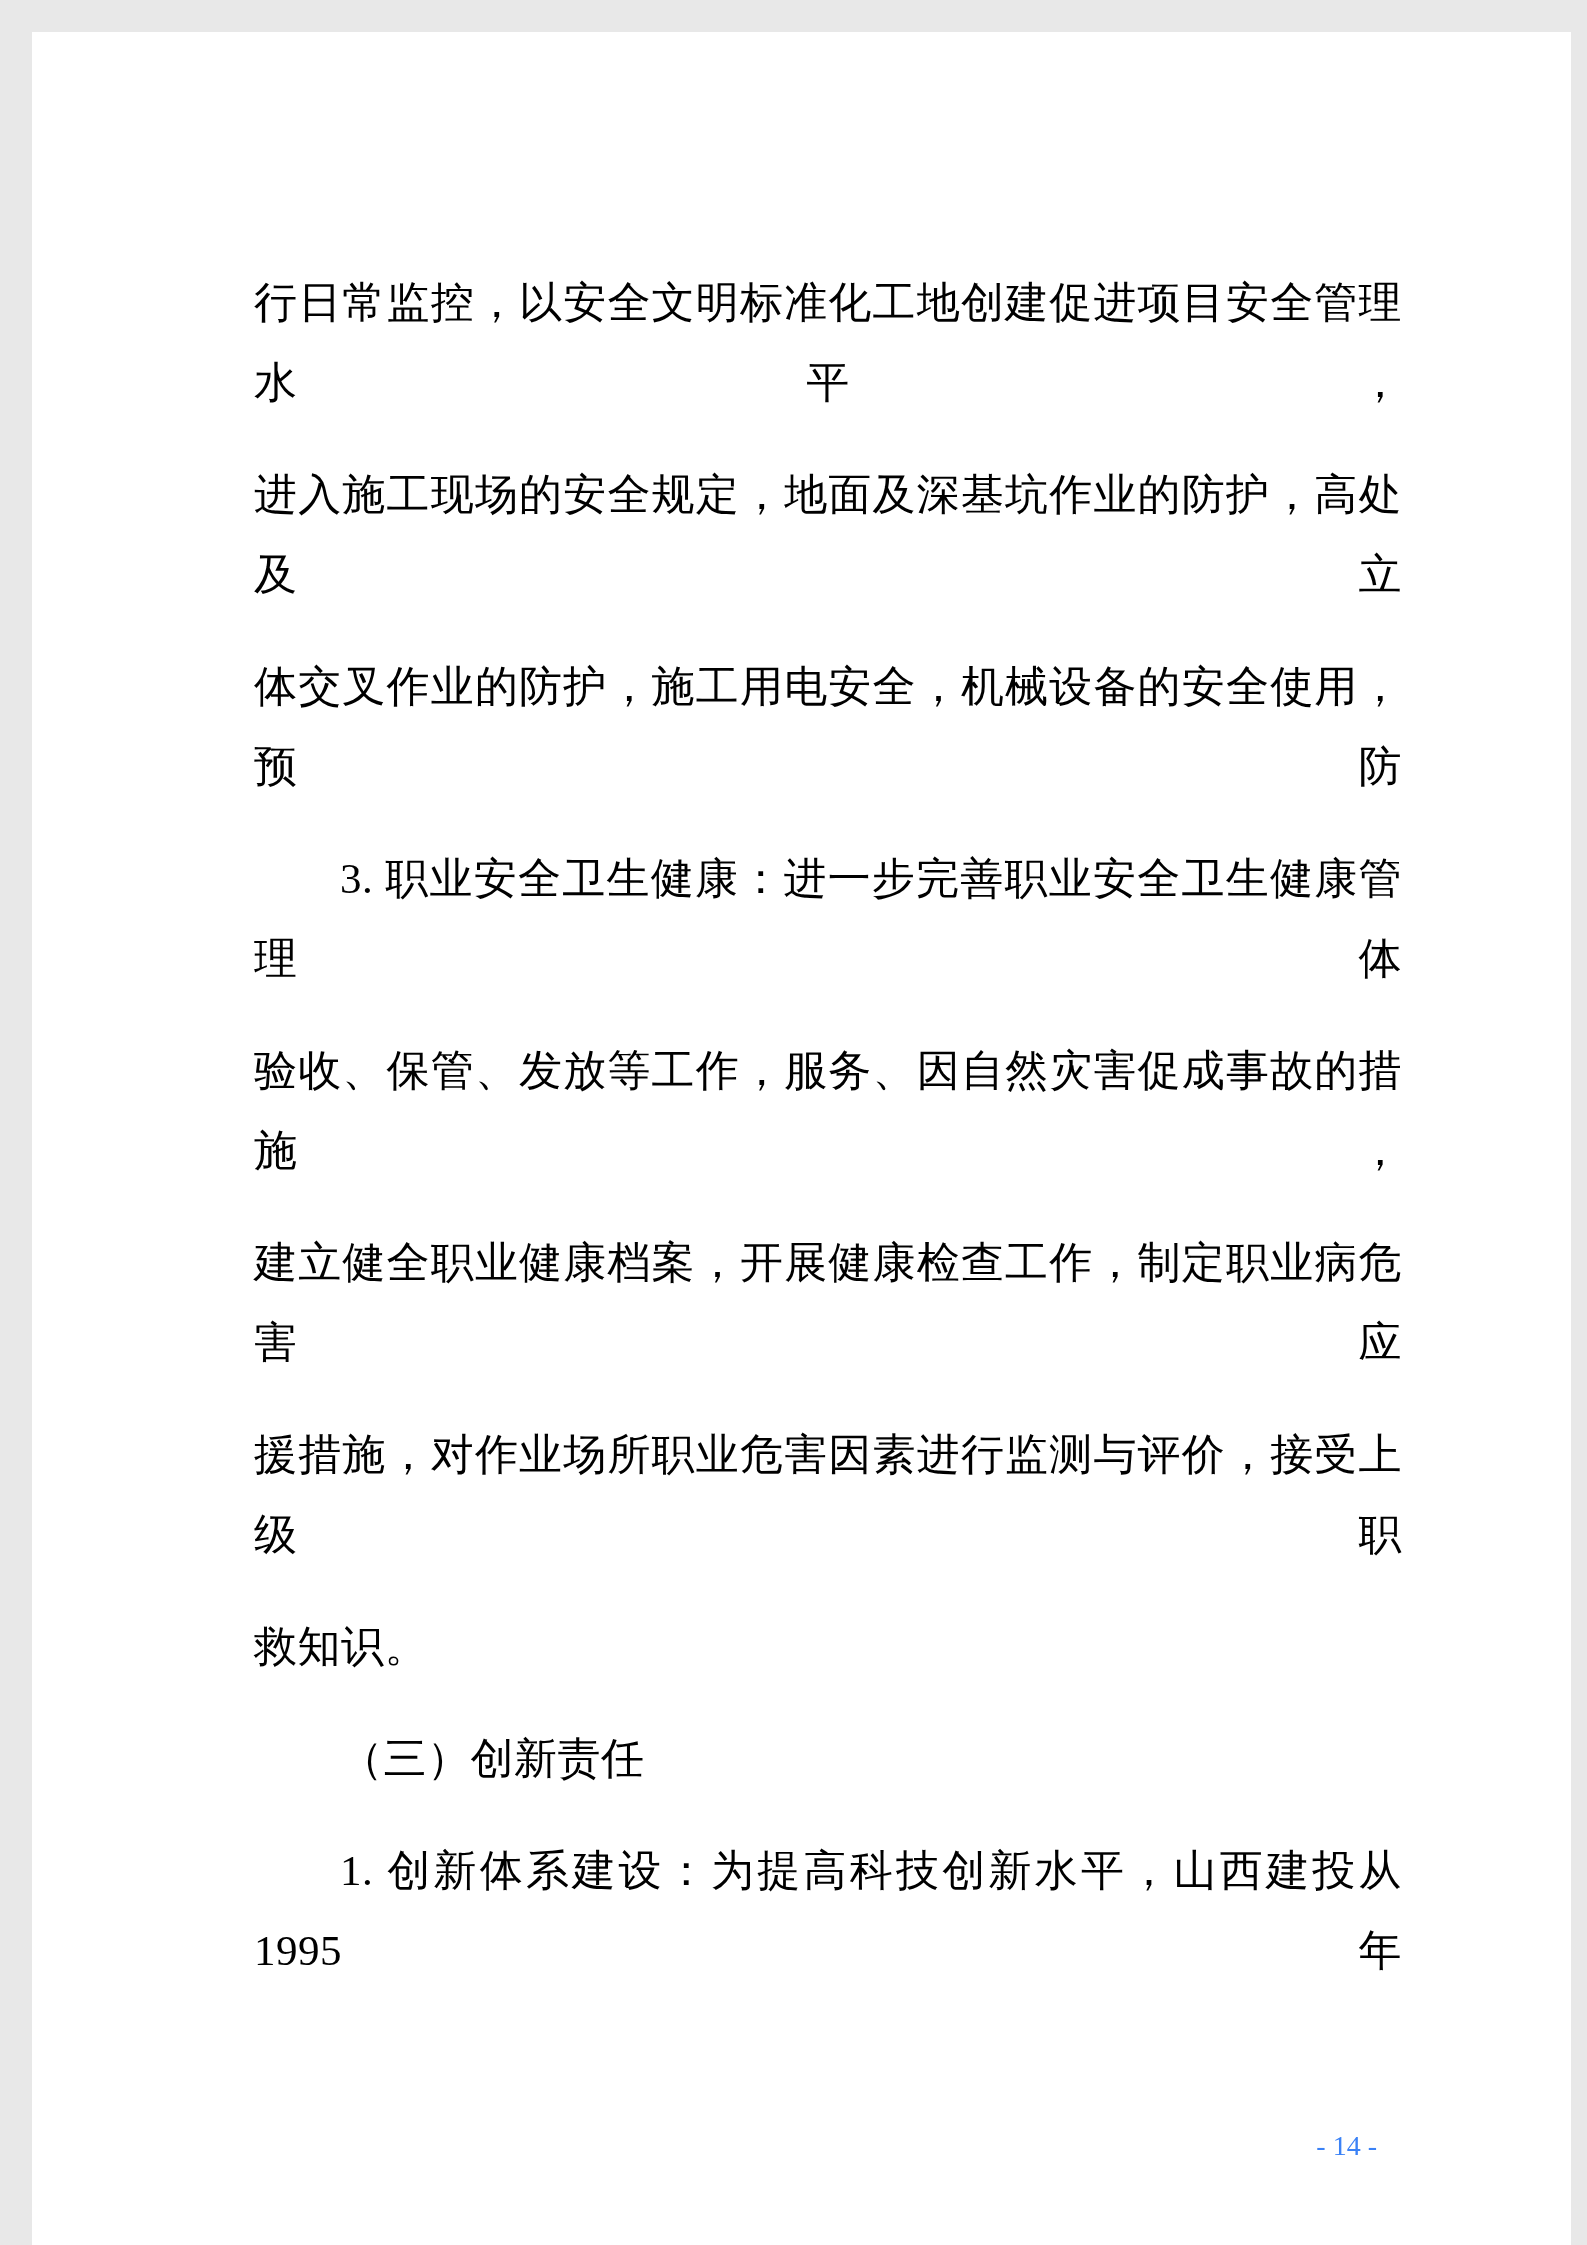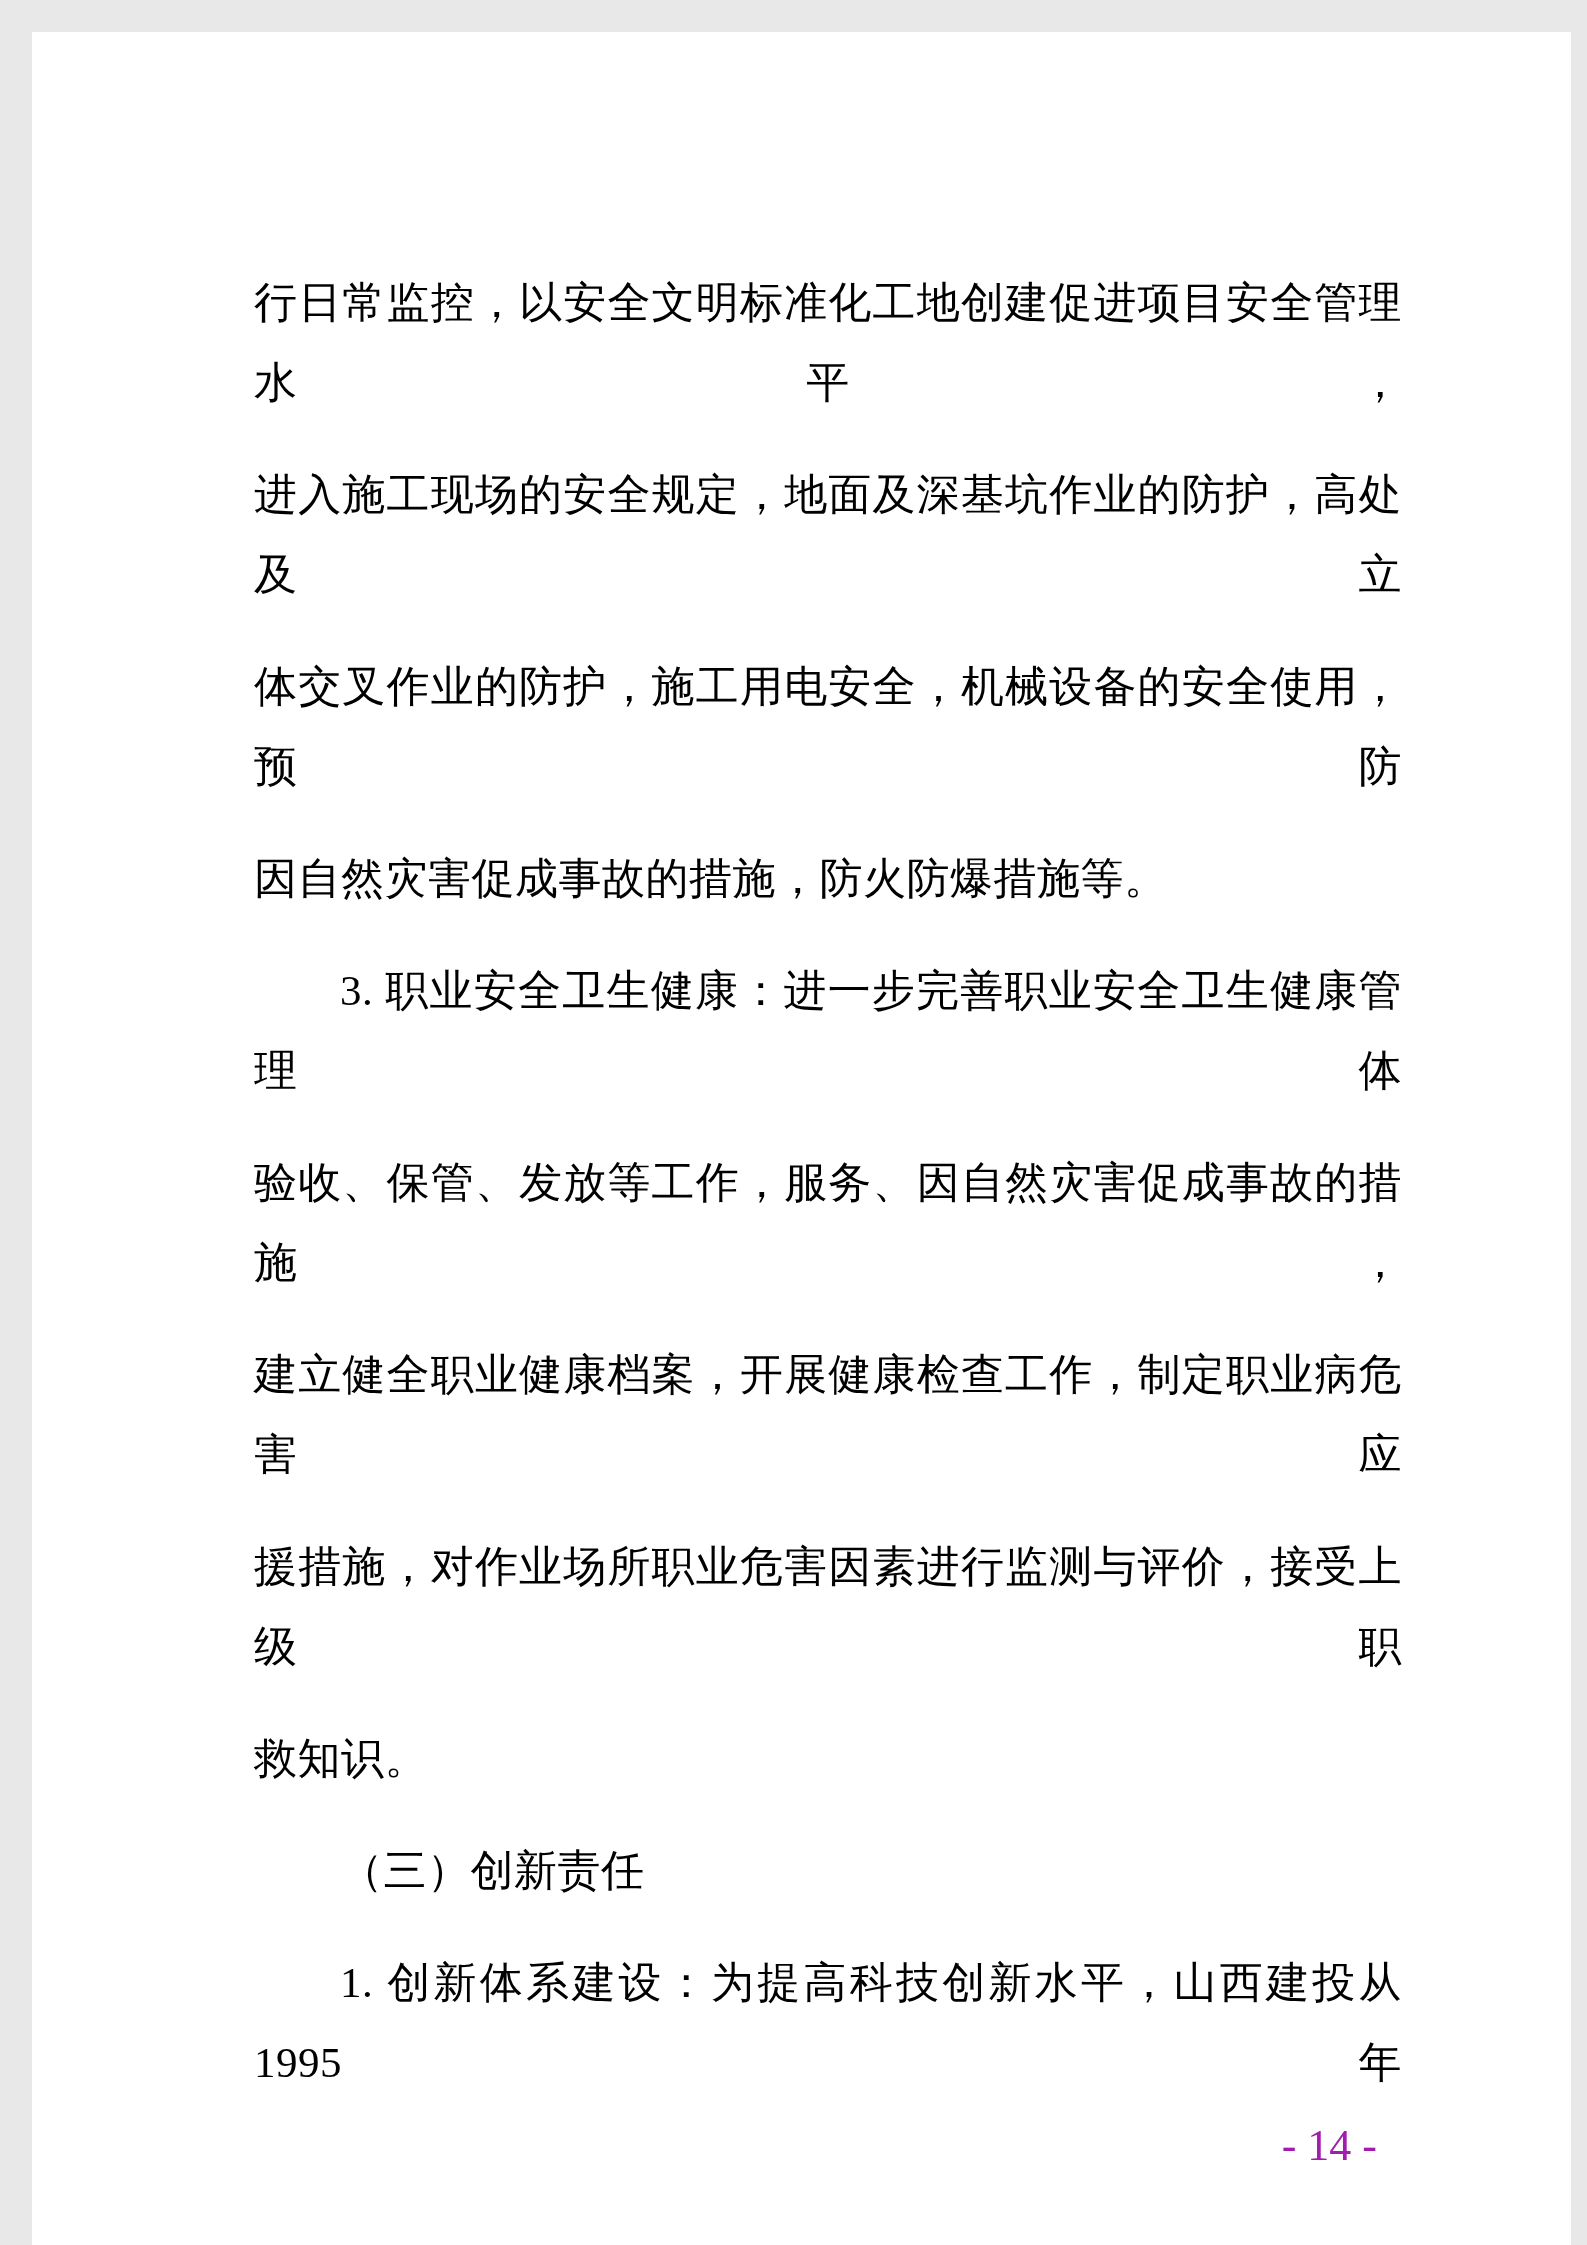--- a/index.html
+++ b/index.html
@@ -33,34 +33,33 @@
     text-indent: 86px;
   }
   .line.heading {
     font-weight: normal;
     text-align-last: left;
   }
   .footer {
     position: absolute;
     top: 2078px;
     right: 210px;
-    font-size: 44px;
+    font-size: 28px;
     line-height: 40px;
-    color: #a21caf;
+    color: #3b82f6;
   }
 </style>
 </head>
 <body>
 
 <div class="page">
   <div class="content">
     <div class="line full">行日常监控，以安全文明标准化工地创建促进项目安全管理水平，</div>
     <div class="line full">进入施工现场的安全规定，地面及深基坑作业的防护，高处及立</div>
     <div class="line full">体交叉作业的防护，施工用电安全，机械设备的安全使用，预防</div>
-    <div class="line end">因自然灾害促成事故的措施，防火防爆措施等。</div>
     <div class="line full indent">3. 职业安全卫生健康：进一步完善职业安全卫生健康管理体</div>
     <div class="line full">验收、保管、发放等工作，服务、因自然灾害促成事故的措施，</div>
     <div class="line full">建立健全职业健康档案，开展健康检查工作，制定职业病危害应</div>
     <div class="line full">援措施，对作业场所职业危害因素进行监测与评价，接受上级职</div>
     <div class="line end">救知识。</div>
     <div class="line heading indent">（三）创新责任</div>
     <div class="line full indent">1. 创新体系建设：为提高科技创新水平，山西建投从 1995 年</div>
 
   </div>
 

